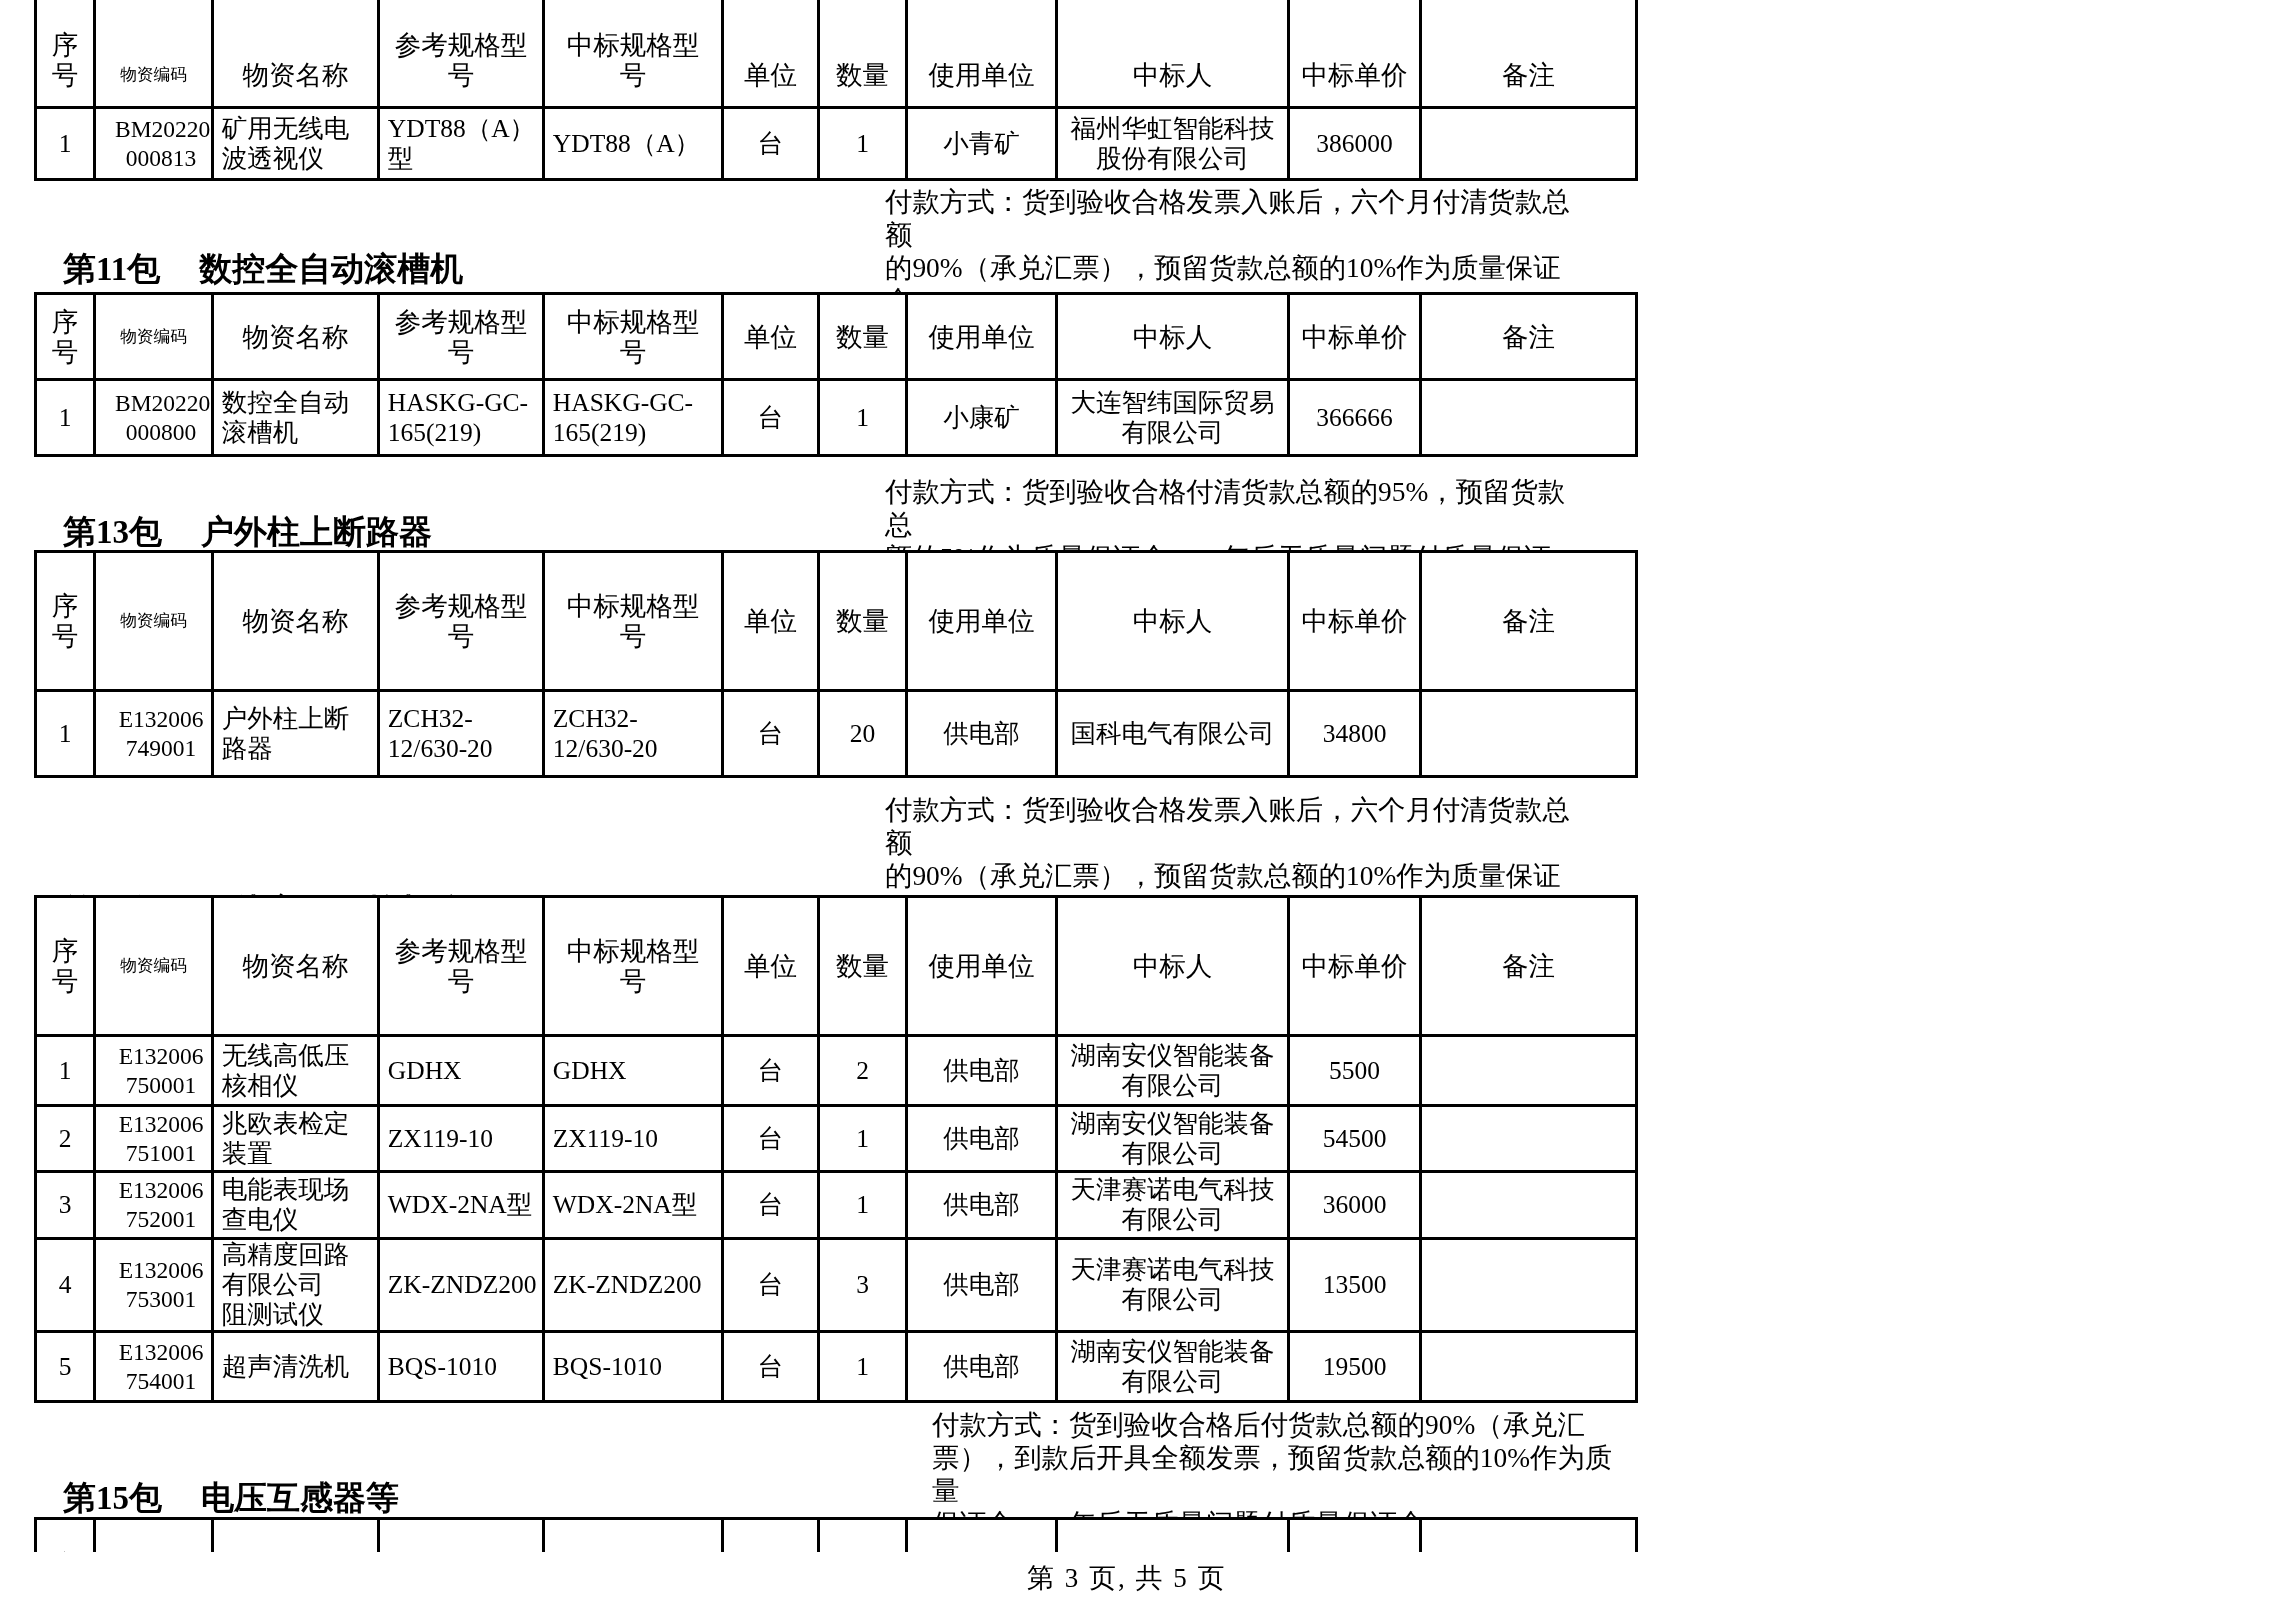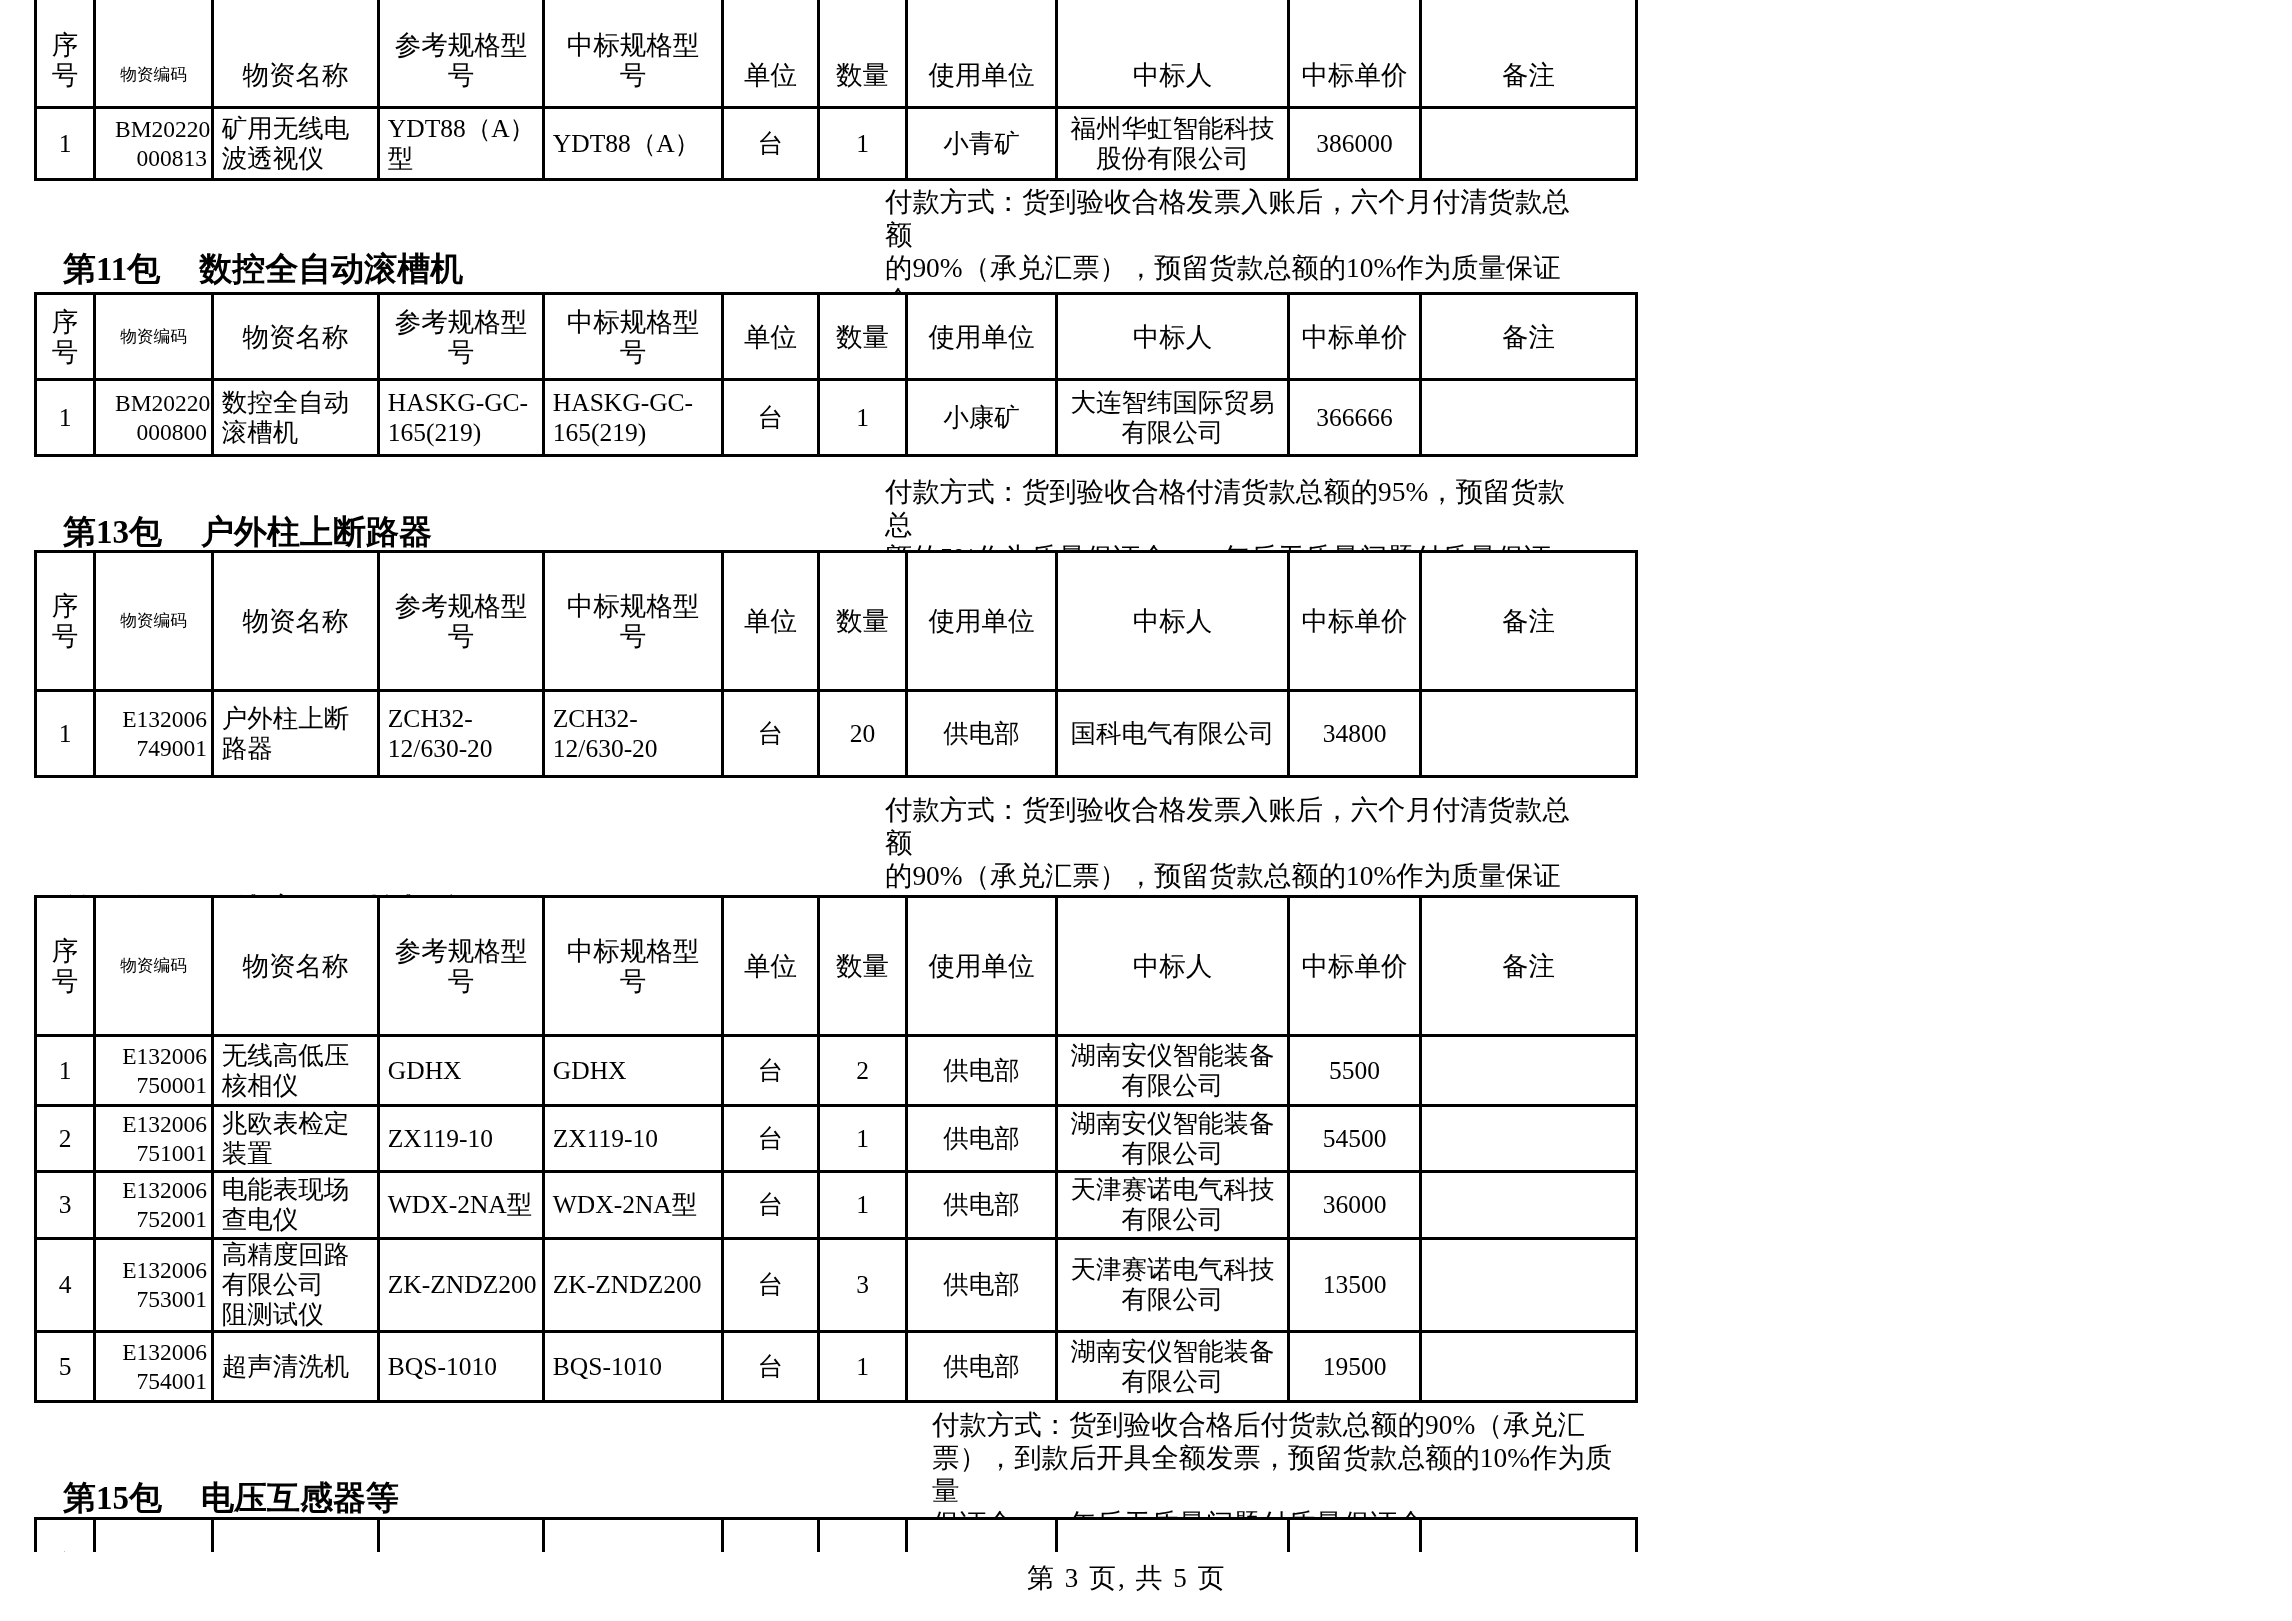--- a/index.html
+++ b/index.html
@@ -15,21 +15,21 @@
   .grid th,.grid td{
     border:3.9px solid #000;
     text-align:center;vertical-align:middle;
     white-space:pre-line;overflow:hidden;
     padding:0 3.9px;line-height:30px;
     font-weight:normal;
   }
   .grid th{font-size:26.5px;}
   .grid th:nth-child(2){font-size:16.7px;}
   .grid td{font-size:25.5px;}
-  .grid td:nth-child(2){font-size:23.5px;text-align:right;padding-left:19px;line-height:29px;}
+  .grid td:nth-child(2){font-size:23.5px;text-align:center;padding-left:19px;line-height:29px;}
   .grid td:nth-child(3),.grid td:nth-child(4),.grid td:nth-child(5){text-align:left;padding-left:7.8px;}
 
   .sec{position:absolute;left:34px;}
   
   .tblTopW{top:-61px;}
   .tblTopW thead tr{height:167px;}
   .tblTopW th{vertical-align:bottom;padding-bottom:15.7px;}
   .tblTopW tbody tr{height:72px;}
   
   .t11W{top:292px;}

